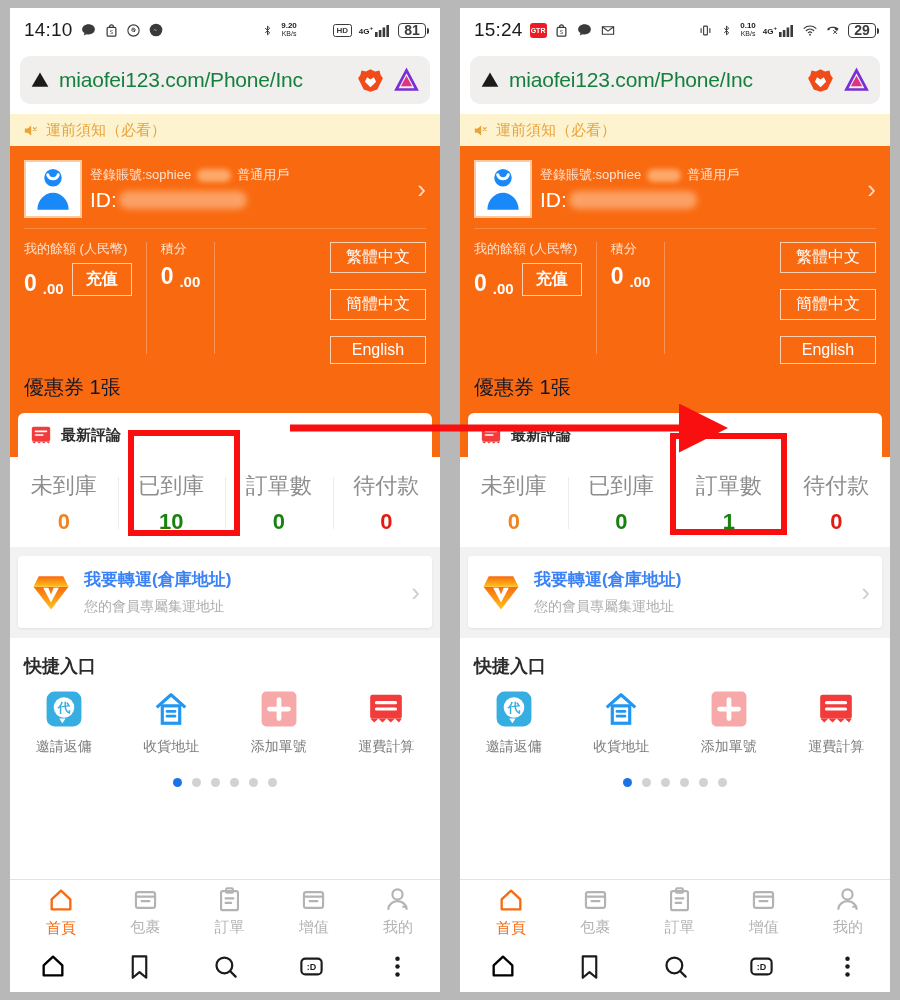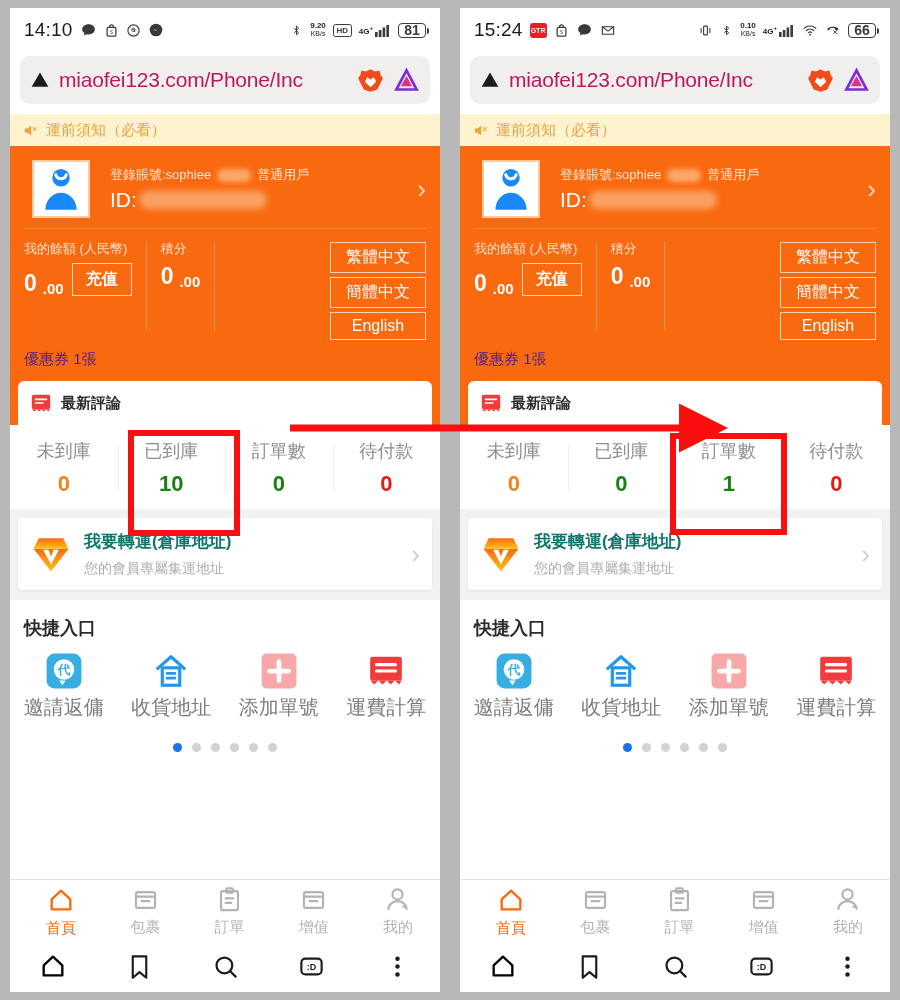--- a/index.html
+++ b/index.html
@@ -41,34 +41,34 @@
     background:#3b3b3b; border-radius: 0 2px 2px 0;
   }
 
   
   .urlbar-wrap { padding: 4px 10px 10px 10px; background: #fff; }
   .urlbar {
     background: #f1eeee; border-radius: 10px; height: 48px;
     display: flex; align-items: center; padding: 0 10px; gap: 9px;
   }
   .url-text {
-    flex: 1; font-size: 21px; color: #be185d; white-space: nowrap;
+    flex: 1; font-size: 21px; color: #15803d; white-space: nowrap;
     overflow: hidden; letter-spacing: -.2px;
   }
 
   
   .notice {
     background: #fdf3cf; height: 32px; display: flex; align-items: center;
     gap: 7px; padding: 0 12px;
   }
   .notice-text { font-size: 15px; color: #e8a33d; }
 
   
   .orange { background: #f96a10; padding: 10px 14px 0 14px; }
-  .prof { display: flex; align-items: center; gap: 20px; padding: 4px 0 10px 0; margin-left: 8px; }
+  .prof { display: flex; align-items: center; gap: 8px; padding: 4px 0 10px 0; }
   .avatar {
     width: 58px; height: 58px; background: #fff; border: 2px solid #ffc9a0;
     display: flex; align-items: center; justify-content: center; flex: 0 0 auto;
   }
   .prof-txt { flex: 1; min-width: 0; }
   .prof-line1 { font-size: 13px; color: #ffe2cf; display: flex; align-items: center; gap: 6px; }
   .redact { display:inline-block; background:#fda869; border-radius:7px; height:13px; filter: blur(2.5px); }
   .prof-line2 { font-size: 21px; color: #fff; display: flex; align-items: center; gap: 2px; margin-top: 4px; }
   .redact2 { display:inline-block; background:#fba164; border-radius:9px; height:18px; width:128px; filter: blur(3px); }
   .chev-r { color:#ffd9bd; font-size: 26px; font-weight: 300; line-height: 1; }
@@ -77,64 +77,64 @@
   .balrow { display: flex; padding: 11px 0 0 0; }
   .bal-col { padding-right: 14px; }
   .bal-lbl { font-size: 13px; color: #ffe0cb; white-space: nowrap; }
   .bal-val { font-size: 23px; color: #fff; font-weight: bold; margin-top: 5px; display:flex; align-items:flex-end; gap:6px;}
   .bal-val .cents { font-size: 15px; font-weight: bold; }
   .topup {
     border: 1px solid #ffd2b4; color: #fff; font-size: 16px;
     padding: 5px 13px; margin-left: 2px; align-self: flex-end; margin-bottom: 1px;
   }
   .vdiv { width: 1px; background: #fd9256; margin: 2px 14px 10px 0; }
-  .langbox { margin-left: auto; display: flex; flex-direction: column; gap: 4px; padding-top: 2px; }
+  .langbox { margin-left: auto; display: flex; flex-direction: column; gap: 16px; padding-top: 2px; }
   .langbtn {
     border: 1px solid #ffd2b4; color: #fff; font-size: 16px;
     padding: 4px 14px; text-align: center; min-width: 96px;
   }
-  .coupon { font-size: 15px; color: #4c1d95; padding: 10px 0 12px 0; }
+  .coupon { font-size: 20px; color: #0f172a; padding: 10px 0 12px 0; }
 
   
   .card-wrap { padding: 0 8px; background: #f96a10; }
   .comment-card {
     background: #fff; border-radius: 6px 6px 0 0; padding: 11px 12px;
     display: flex; align-items: center; gap: 9px;
   }
   .comment-txt { font-size: 15px; font-weight: bold; color: #2e2e2e; }
 
   .stats {
     background: #fff; display: flex; padding: 14px 0 12px 0;
   }
   .stat {
     flex: 1; text-align: center; position: relative;
   }
   .stat + .stat::before {
     content: ""; position: absolute; left: 0; top: 6px; bottom: 6px;
     width: 1px; background: #ededed;
   }
-  .stat-lbl { font-size: 18px; color: #8d8d8d; }
+  .stat-lbl { font-size: 22px; color: #8d8d8d; }
   .stat-val { font-size: 22px; font-weight: bold; margin-top: 8px; }
 
   .sep { height: 9px; background: #f2f2f2; }
 
   .transit {
     background: #fff; margin: 0 8px; border-radius: 4px;
     display: flex; align-items: center; gap: 12px; padding: 12px 12px;
     box-shadow: 0 1px 3px rgba(0,0,0,.07);
   }
   .transit-txt { flex: 1; }
-  .transit-t1 { font-size: 17px; font-weight: bold; color: #0f766e; }
+  .transit-t1 { font-size: 17px; font-weight: bold; color: #3b82f6; }
   .transit-t2 { font-size: 14px; color: #adadad; margin-top: 7px; }
   .chev-g { color: #cfcfcf; font-size: 26px; font-weight: 300; }
 
   .quick-title { font-size: 18px; font-weight: bold; color: #2b2b2b; padding: 16px 16px 12px 14px; background:#fff; }
   .quick-grid { display: flex; background:#fff; padding-bottom: 8px; }
   .qitem { flex: 1; text-align: center; }
-  .qlabel { font-size: 20px; color: #7d7d7d; }
+  .qlabel { font-size: 14px; color: #7d7d7d; margin-top: 6px; }
   .dots { display: flex; justify-content: center; gap: 10px; padding: 14px 0 0 0; background:#fff; }
   .dot { width: 9px; height: 9px; border-radius: 50%; background: #d2d2d2; }
   .dot.on { background: #1a73e8; }
   .filler { background: #fff; flex: 1; }
 
   
   .tabs { border-top: 1px solid #e3e3e3; display: flex; background: #fff; padding: 6px 0 4px 9px; }
   .tab { flex: 1; text-align: center; }
   .tab-lbl { font-size: 15px; margin-top: 1px; }
   .navbar { display: flex; background: #fff; padding: 10px 0 12px 0; }
@@ -182,21 +182,21 @@
               </span>
             </div>
             <div class="sb-right">
               <span class="sb-ico ">
                 <svg width="13" height="15" viewBox="0 0 24 24">
                   <path d="M8 7.5l8 9-4 3.5V4l4 3.5-8 9" fill="none" stroke="#3a3a3a" stroke-width="1.8" stroke-linejoin="round"></path>
                 </svg>
               </span>
               <span class="sb-net"><span>9.20</span><small>KB/s</small></span>
               <span class="sb-ico ">
-                <span style="display:inline-block;width:19px;height:13px;border:1.5px solid #3a3a3a;border-radius:2.5px;color:#3a3a3a;font-size:8px;font-weight:bold;text-align:center;line-height:11px;">HD</span>
+                <span style="display:inline-block;width:19px;height:13px;border:1.5px solid #3a3a3a;border-radius:2.5px;color:#3a3a3a;font-size:8px;font-weight:bold;text-align:center;line-height:11px;margin-left:29px;">HD</span>
               </span>
               <span class="sb-ico">
                 <span class="sb-net" style="margin-right:2px">4G<sup style="font-size:6px">+</sup></span>
                 <svg width="16" height="14" viewBox="0 0 16 14">
                   <rect x="0" y="9" width="2.6" height="5" fill="#3a3a3a"></rect>
                   <rect x="3.8" y="7" width="2.6" height="7" fill="#3a3a3a"></rect>
                   <rect x="7.6" y="4.5" width="2.6" height="9.5" fill="#3a3a3a"></rect>
                   <rect x="11.4" y="2" width="2.6" height="12" fill="#3a3a3a"></rect>
                 </svg>
               </span>
@@ -499,21 +499,21 @@
                   <circle cx="12" cy="18.6" r="1.5" fill="#3a3a3a"></circle>
                 </svg>
               </span>
               <span class="sb-ico ">
                 <svg width="16" height="15" viewBox="0 0 24 24">
                   <path d="M3 9c5-4 13-4 18 0l-2.2 3-3.6-1.2-.2-2.2c-2.6-.7-5.4-.7-8 0l-.2 2.2L3.2 12z" fill="#3a3a3a"></path>
                   <path d="M13 17l5-5M18 17l-5-5" stroke="#3a3a3a" stroke-width="1.6" stroke-linecap="round"></path>
                 </svg>
               </span>
               <span class="batt">
-                <span>66</span>
+                <span>29</span>
               </span>
             </div>
           </div>
           <div class="urlbar-wrap">
             <div class="urlbar">
               <span class="sb-ico ">
                 <svg width="20" height="20" viewBox="0 0 24 24">
                   <path d="M12 3L22 20H2z" fill="#1b1b1b"></path>
                 </svg>
               </span>

